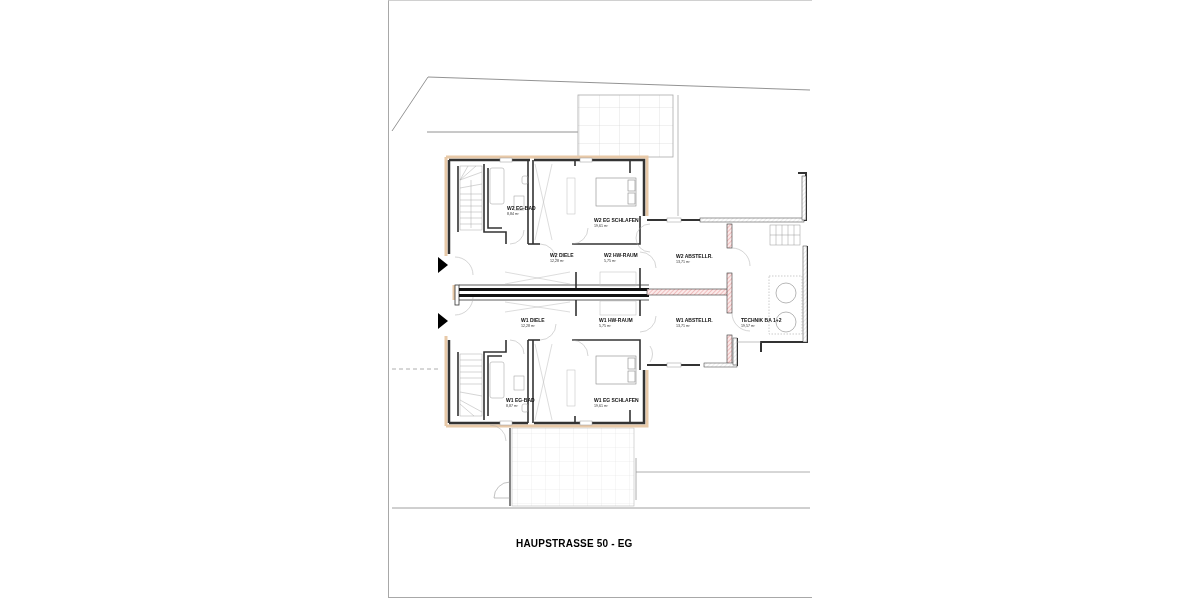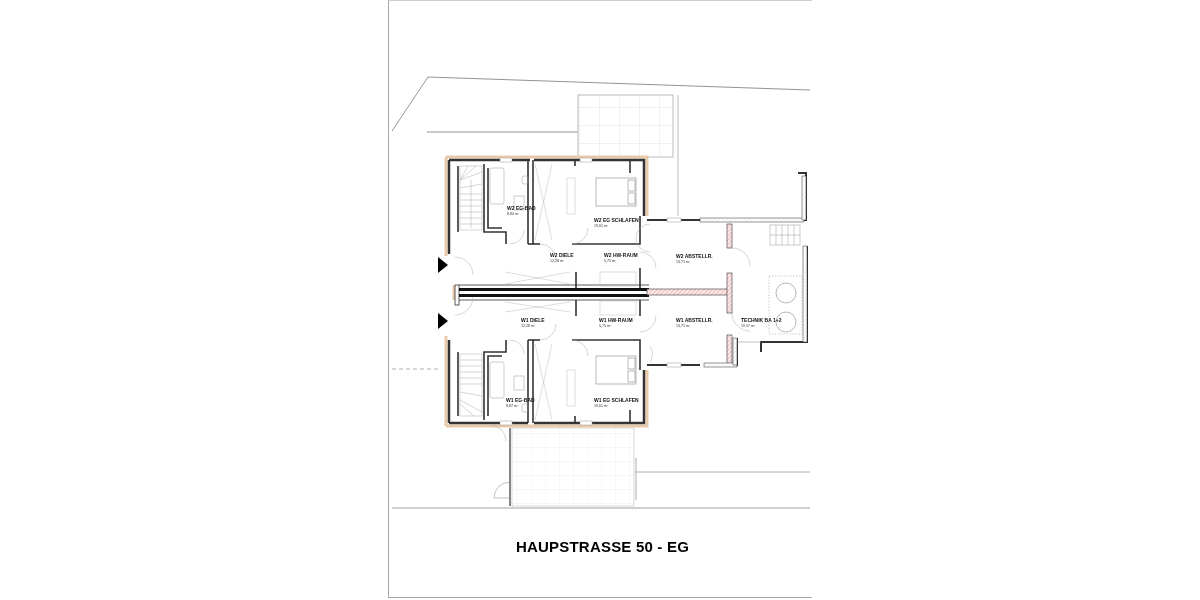--- a/index.html
+++ b/index.html
@@ -1,21 +1,21 @@
 <!DOCTYPE html>
 <html><head>
 <meta charset="utf-8">
 <style>
   html, body { margin:0; padding:0; background:#ffffff; }
   body { width:1200px; height:600px; position:relative; overflow:hidden; font-family:"Liberation Sans", sans-serif; }
   #sheet { position:absolute; left:388px; top:0; width:424px; height:598px; border-left:1.5px solid #a8a8a8; border-bottom:1.5px solid #a8a8a8; border-top:1px solid #d0d0d0; box-sizing:border-box; background:#fff; }
   #plan { position:absolute; left:0; top:0; width:1200px; height:600px; }
   .room-label { font-family:"Liberation Sans", sans-serif; font-weight:bold; font-size:5px; fill:#111; }
   .room-area { font-family:"Liberation Sans", sans-serif; font-size:3.6px; fill:#333; }
-  #title { position:absolute; left:516px; top:538px; font-family:"Liberation Sans", sans-serif; font-weight:bold; font-size:15px; color:#000; letter-spacing:0.2px; white-space:nowrap; }
+  #title { position:absolute; left:516px; top:538px; font-family:"Liberation Sans", sans-serif; font-weight:bold; font-size:10px; color:#000; letter-spacing:0.2px; white-space:nowrap; }
 </style>
 </head>
 <body>
 
 <div id="sheet"></div>
 
 <svg id="plan" viewBox="0 0 1200 600" xmlns="http://www.w3.org/2000/svg">
   <defs>
     <pattern id="hatch" patternUnits="userSpaceOnUse" width="3" height="3" patternTransform="rotate(45)">
       <rect width="3" height="3" fill="#fbeaea"></rect>

